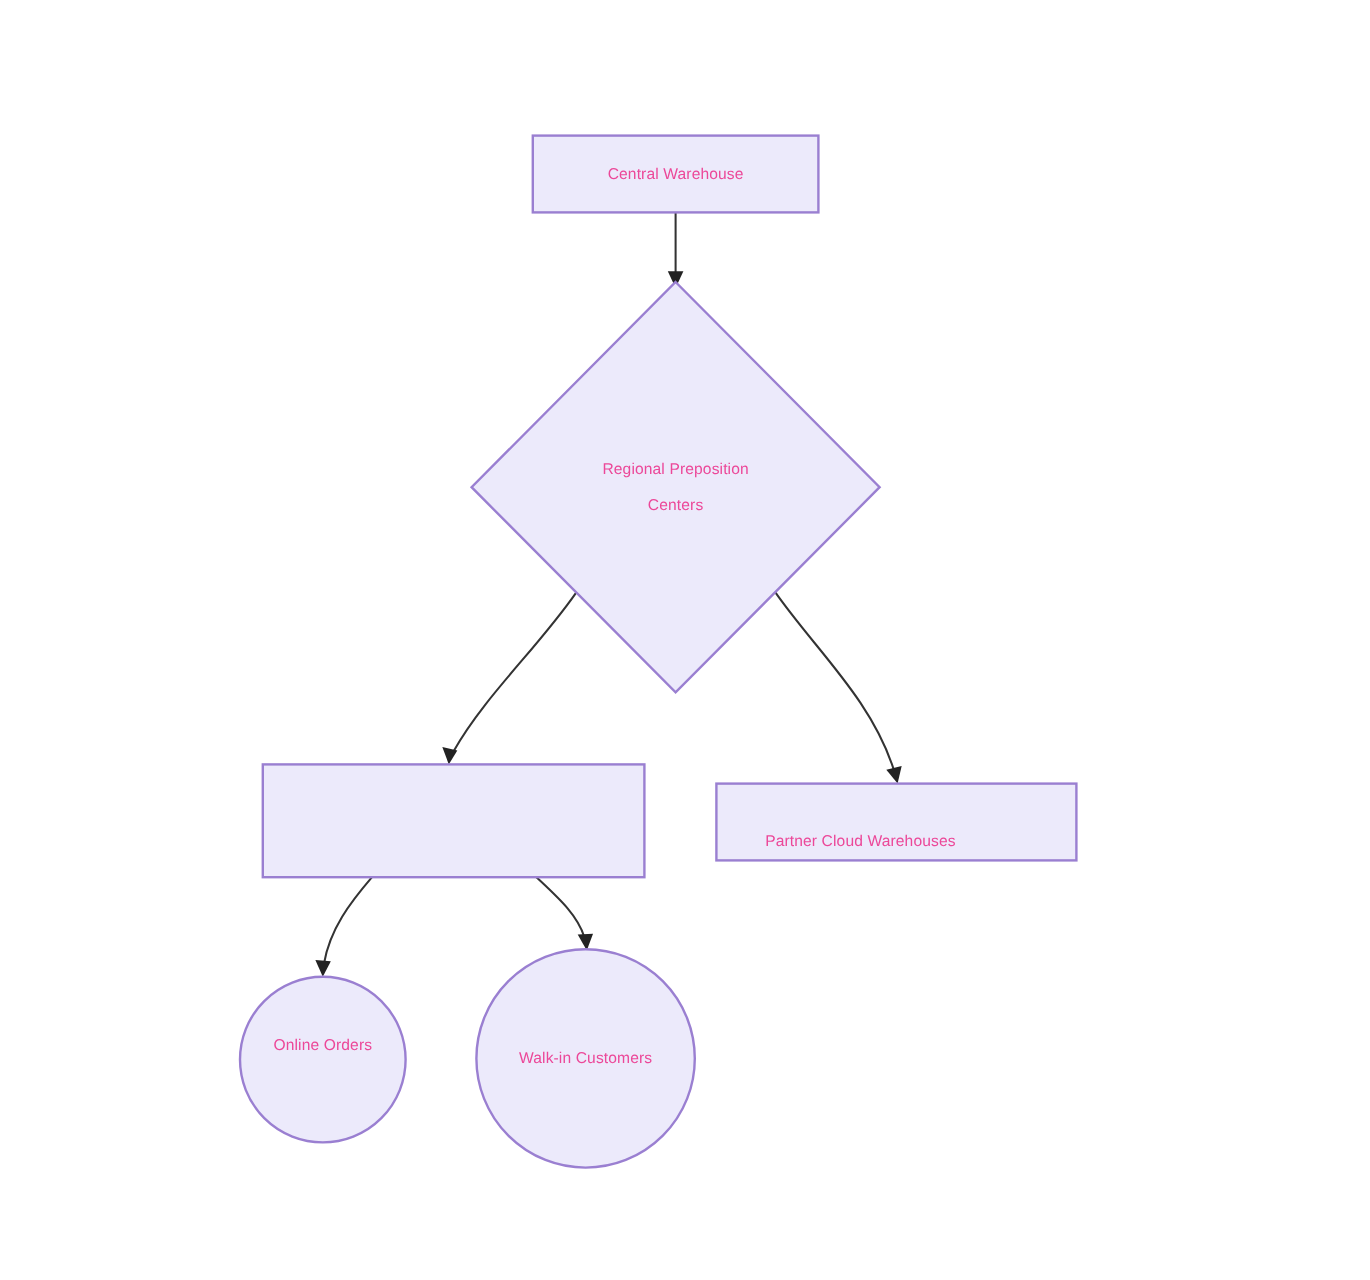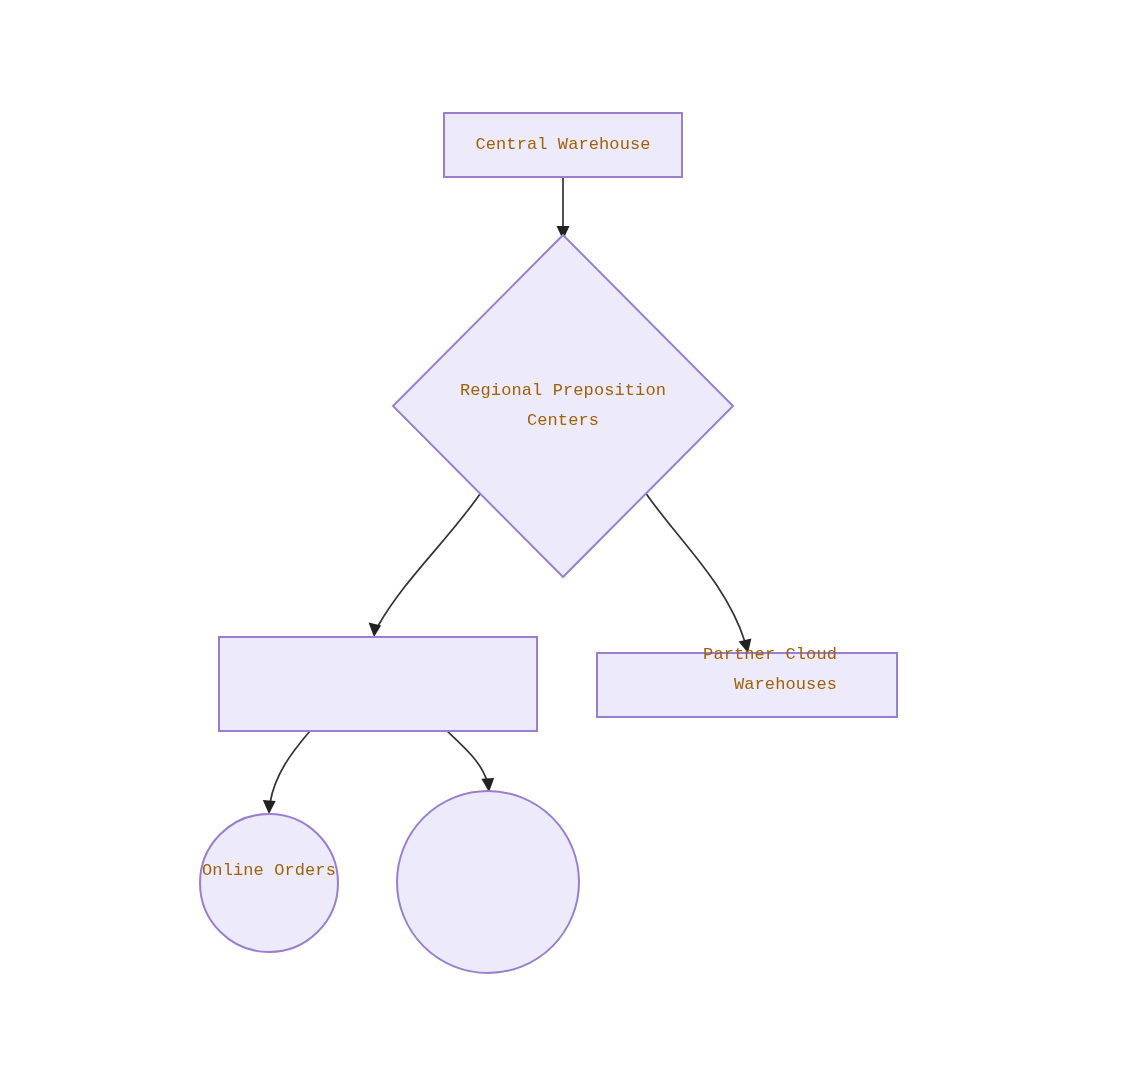--- a/index.html
+++ b/index.html
@@ -39,23 +39,23 @@
   .arrow-head {
     fill: #222222;
     stroke: none;
   }
   .node-label {
     position: absolute;
     display: flex;
     align-items: center;
     justify-content: center;
     text-align: center;
-    color: #a16207;
-    font-family: Liberation Mono, monospace;
-    font-size: 17px;
+    color: #ec4899;
+    font-family: Liberation Sans, sans-serif;
+    font-size: 13px;
     line-height: 30px;
     letter-spacing: 0.1px;
     white-space: pre-line;
     pointer-events: none;
   }
 </style>
 </head>
 <body>
 
 <div id="diagram-root">
@@ -108,18 +108,19 @@
     </g>
 
   </svg>
 
   <div class="node-label" style="left:444px; top:113px; width:238px; height:64px;">Central Warehouse</div>
 
   <div class="node-label" style="left:393px; top:346px; width:340px; height:120px;">Regional Preposition
 Centers</div>
 
 
-  <div class="node-label" style="left:597px; top:638px; width:240px; height:64px;text-align:right;">Partner Cloud Warehouses</div>
+  <div class="node-label" style="left:597px; top:669px; width:240px; height:64px;text-align:right;">Partner Cloud Warehouses</div>
 
   <div class="node-label" style="left:200px; top:802px; width:138px; height:138px;">Online Orders</div>
 
+  <div class="node-label" style="left:397px; top:791px; width:182px; height:182px;">Walk-in Customers</div>
 
 </div>
 
 </body></html>

